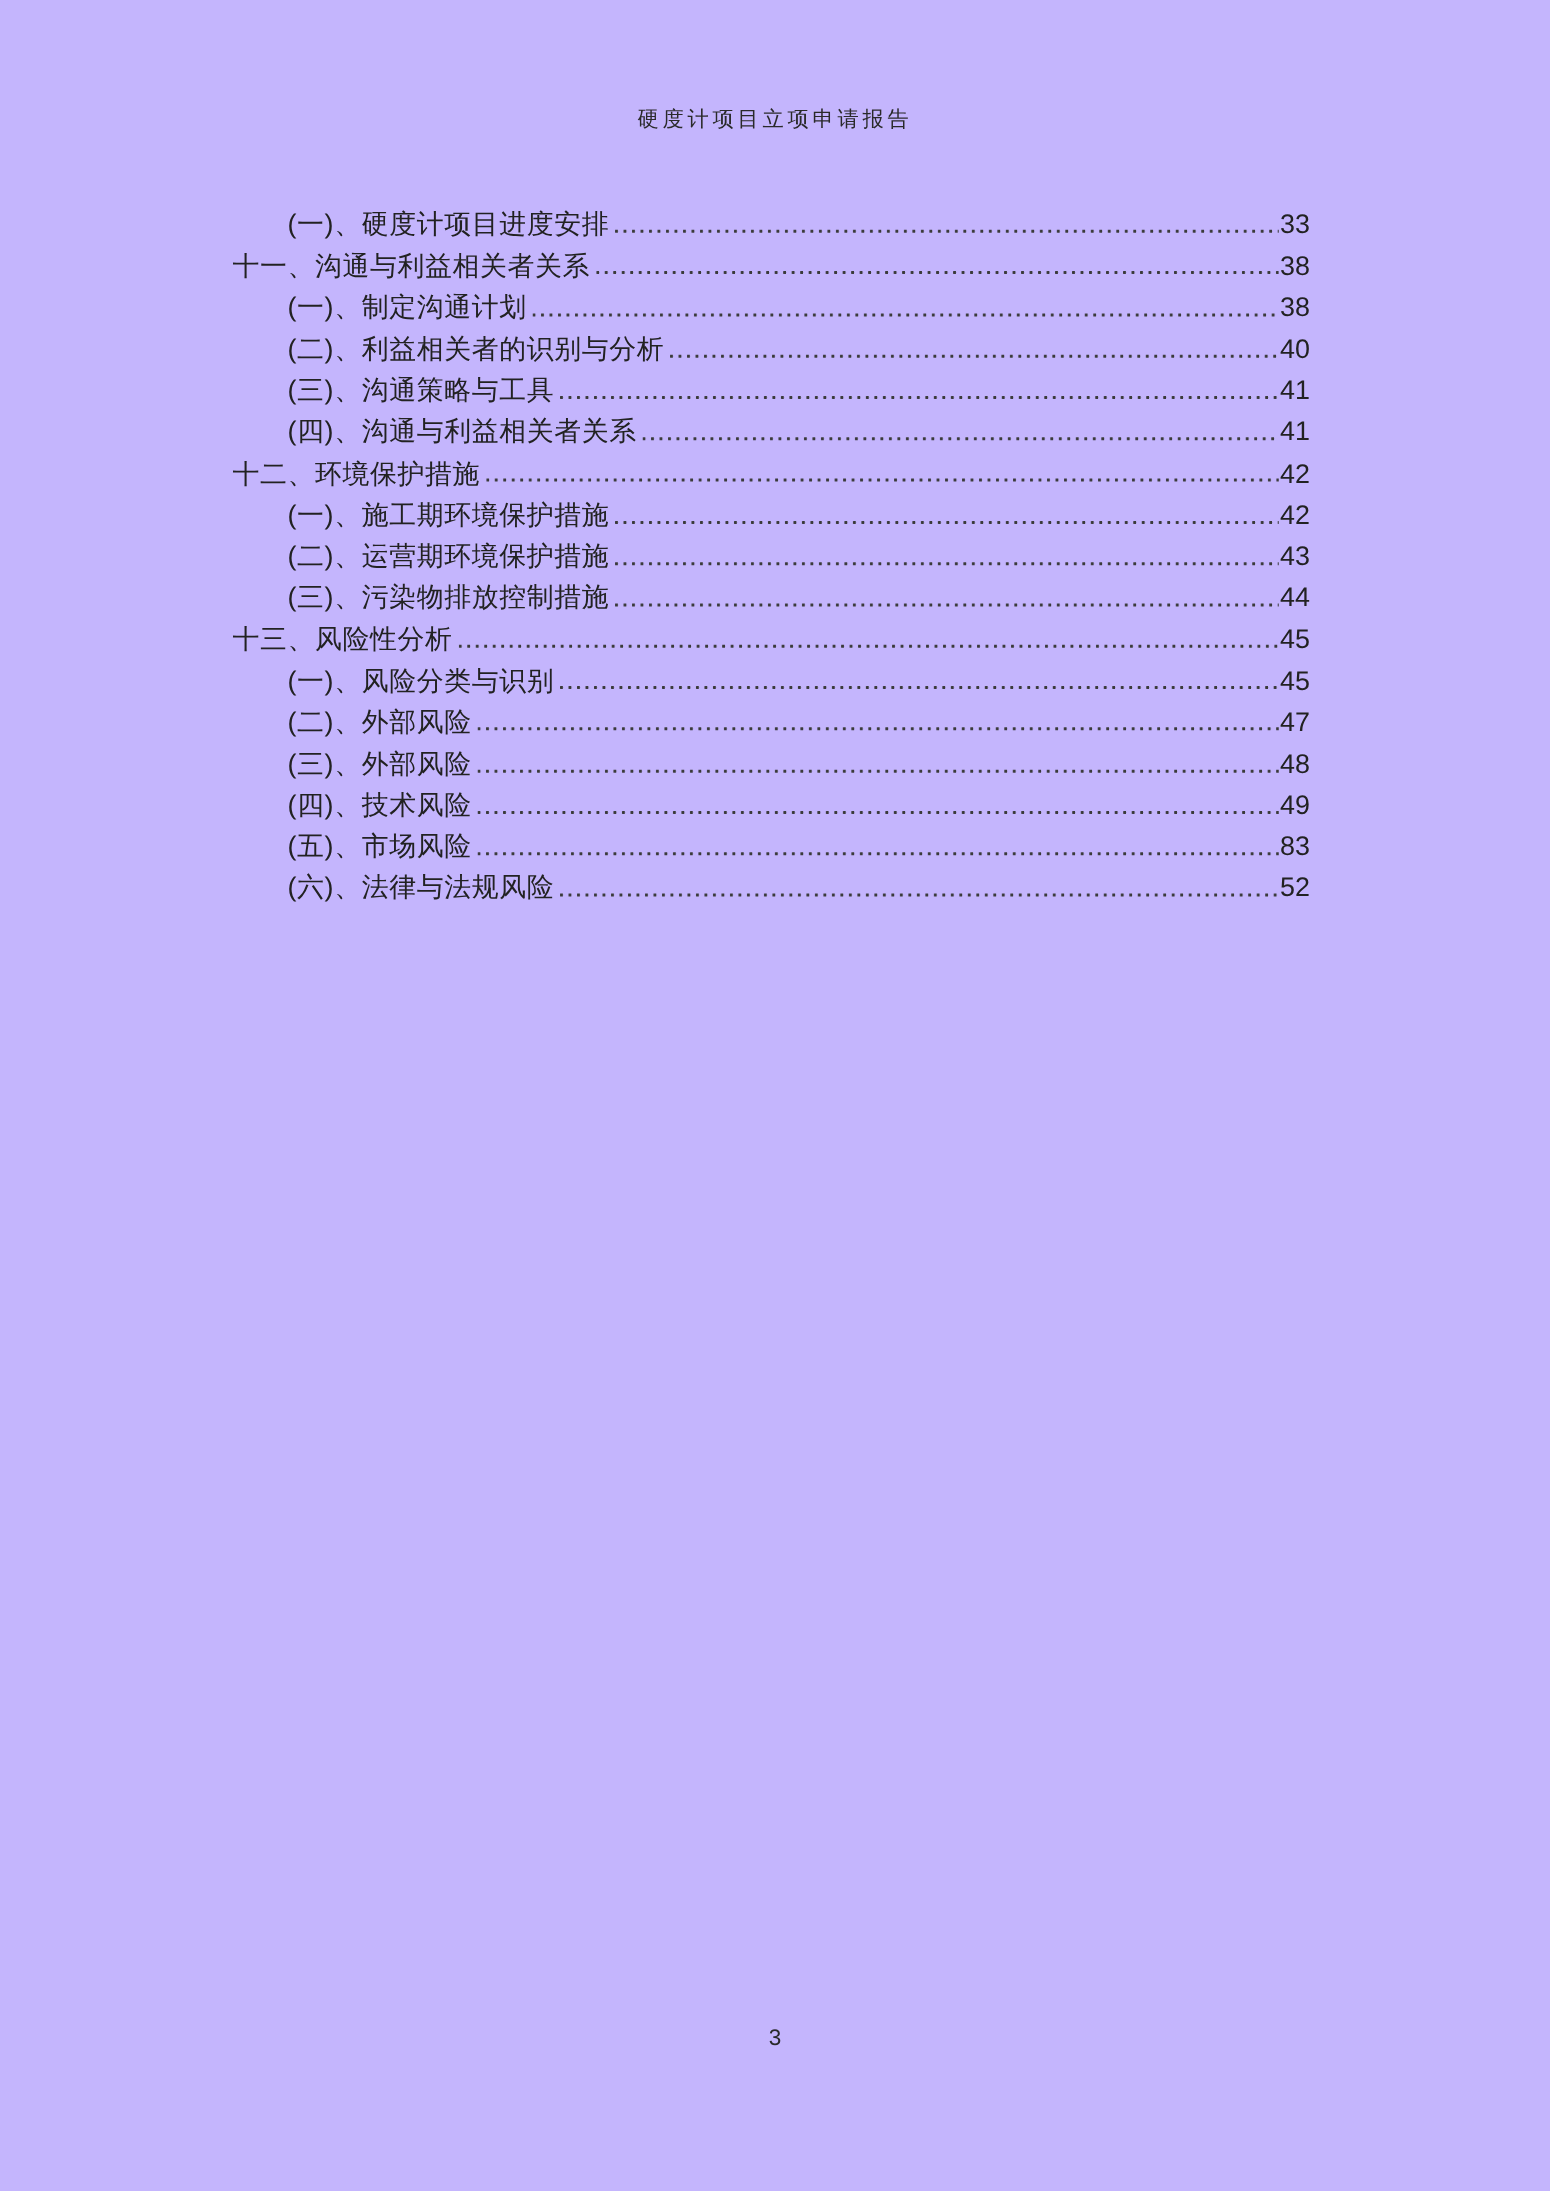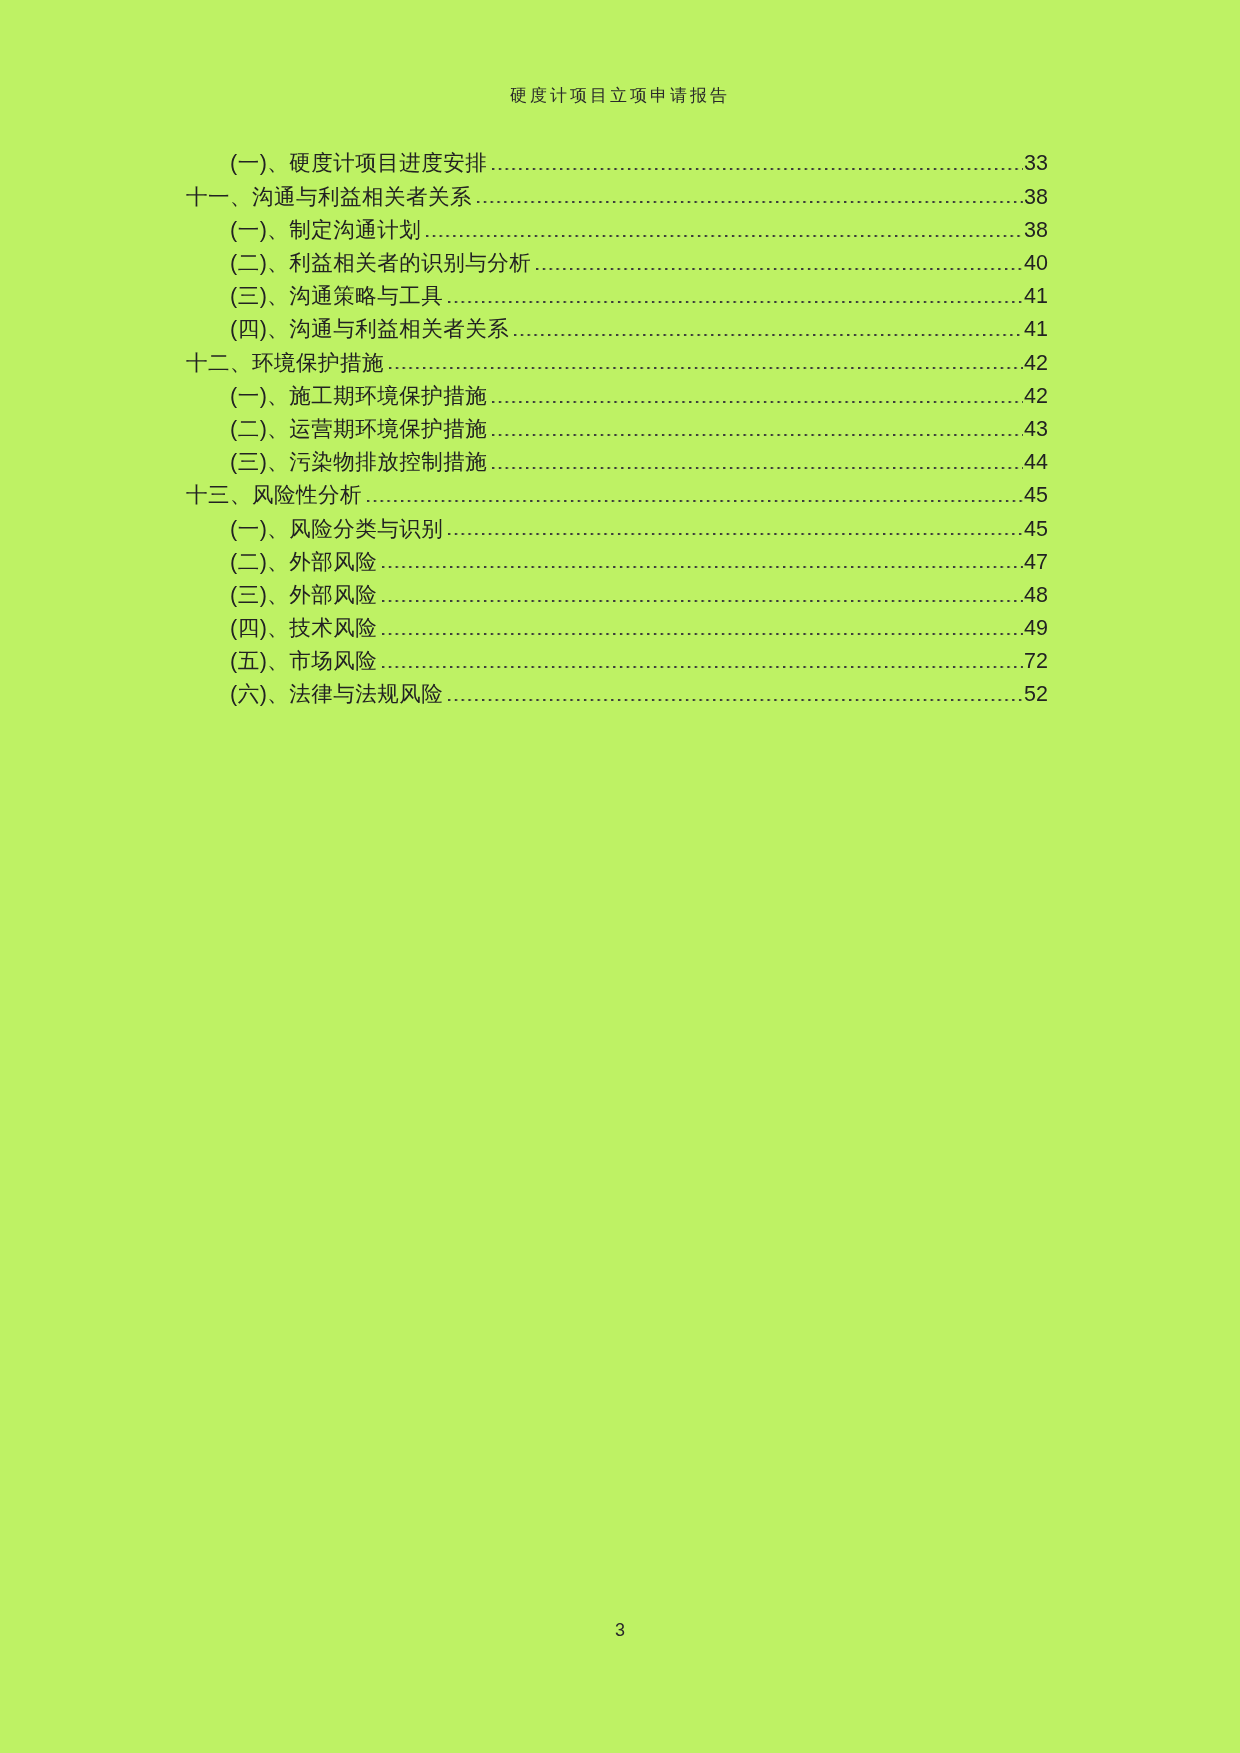--- a/index.html
+++ b/index.html
@@ -10,37 +10,37 @@
     background: #ffffff;
     font-family: "Liberation Sans", "DejaVu Sans", sans-serif;
     color: #232323;
     overflow: hidden;
   }
 
   .page {
     position: relative;
     width: 1240px;
     height: 1753px;
-    background: #bef264;
+    background: #c4b5fd;
   }
 
   .doc-header {
     position: absolute;
     top: 84px;
     left: 0;
     width: 100%;
     text-align: center;
     font-size: 17px;
     letter-spacing: 3px;
     color: #2a2a2a;
   }
 
   .toc {
     position: absolute;
-    top: 143px;
+    top: 159px;
     left: 186px;
     width: 862px;
   }
 
   .toc-row {
     display: flex;
     align-items: flex-end;
     height: 33.2px;
     font-size: 21.5px;
     color: #222222;
@@ -160,21 +160,21 @@
     <span class="toc-page">48</span>
   </div>
       <div class="toc-row level-2">
     <span class="toc-label">(四)、技术风险</span>
     <span class="toc-dots"></span>
     <span class="toc-page">49</span>
   </div>
       <div class="toc-row level-2">
     <span class="toc-label">(五)、市场风险</span>
     <span class="toc-dots"></span>
-    <span class="toc-page">72</span>
+    <span class="toc-page">83</span>
   </div>
       <div class="toc-row level-2">
     <span class="toc-label">(六)、法律与法规风险</span>
     <span class="toc-dots"></span>
     <span class="toc-page">52</span>
   </div>
     </div>
 
   <div class="doc-footer">3</div>
 

